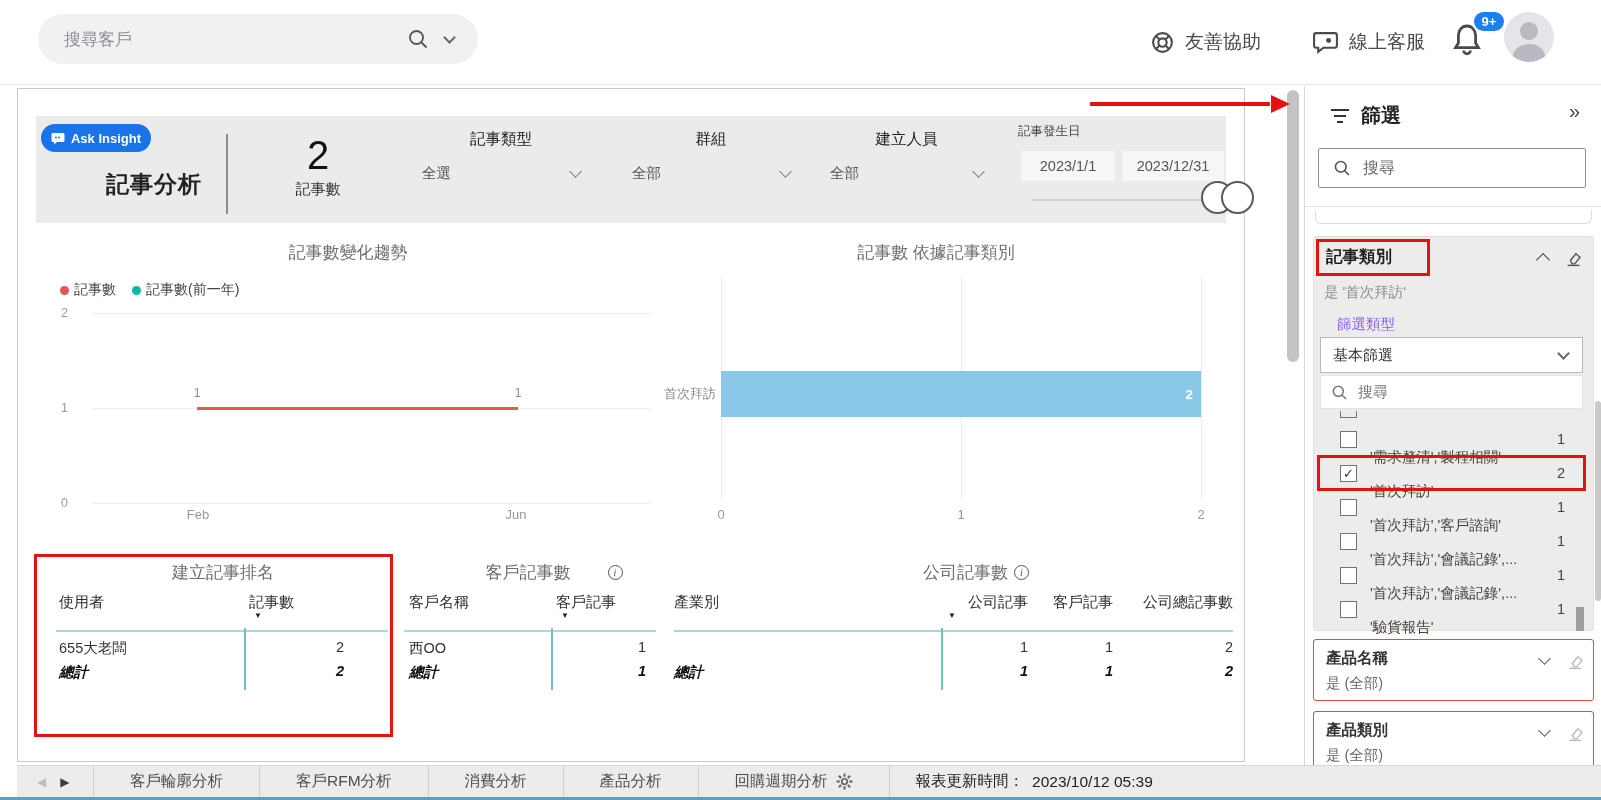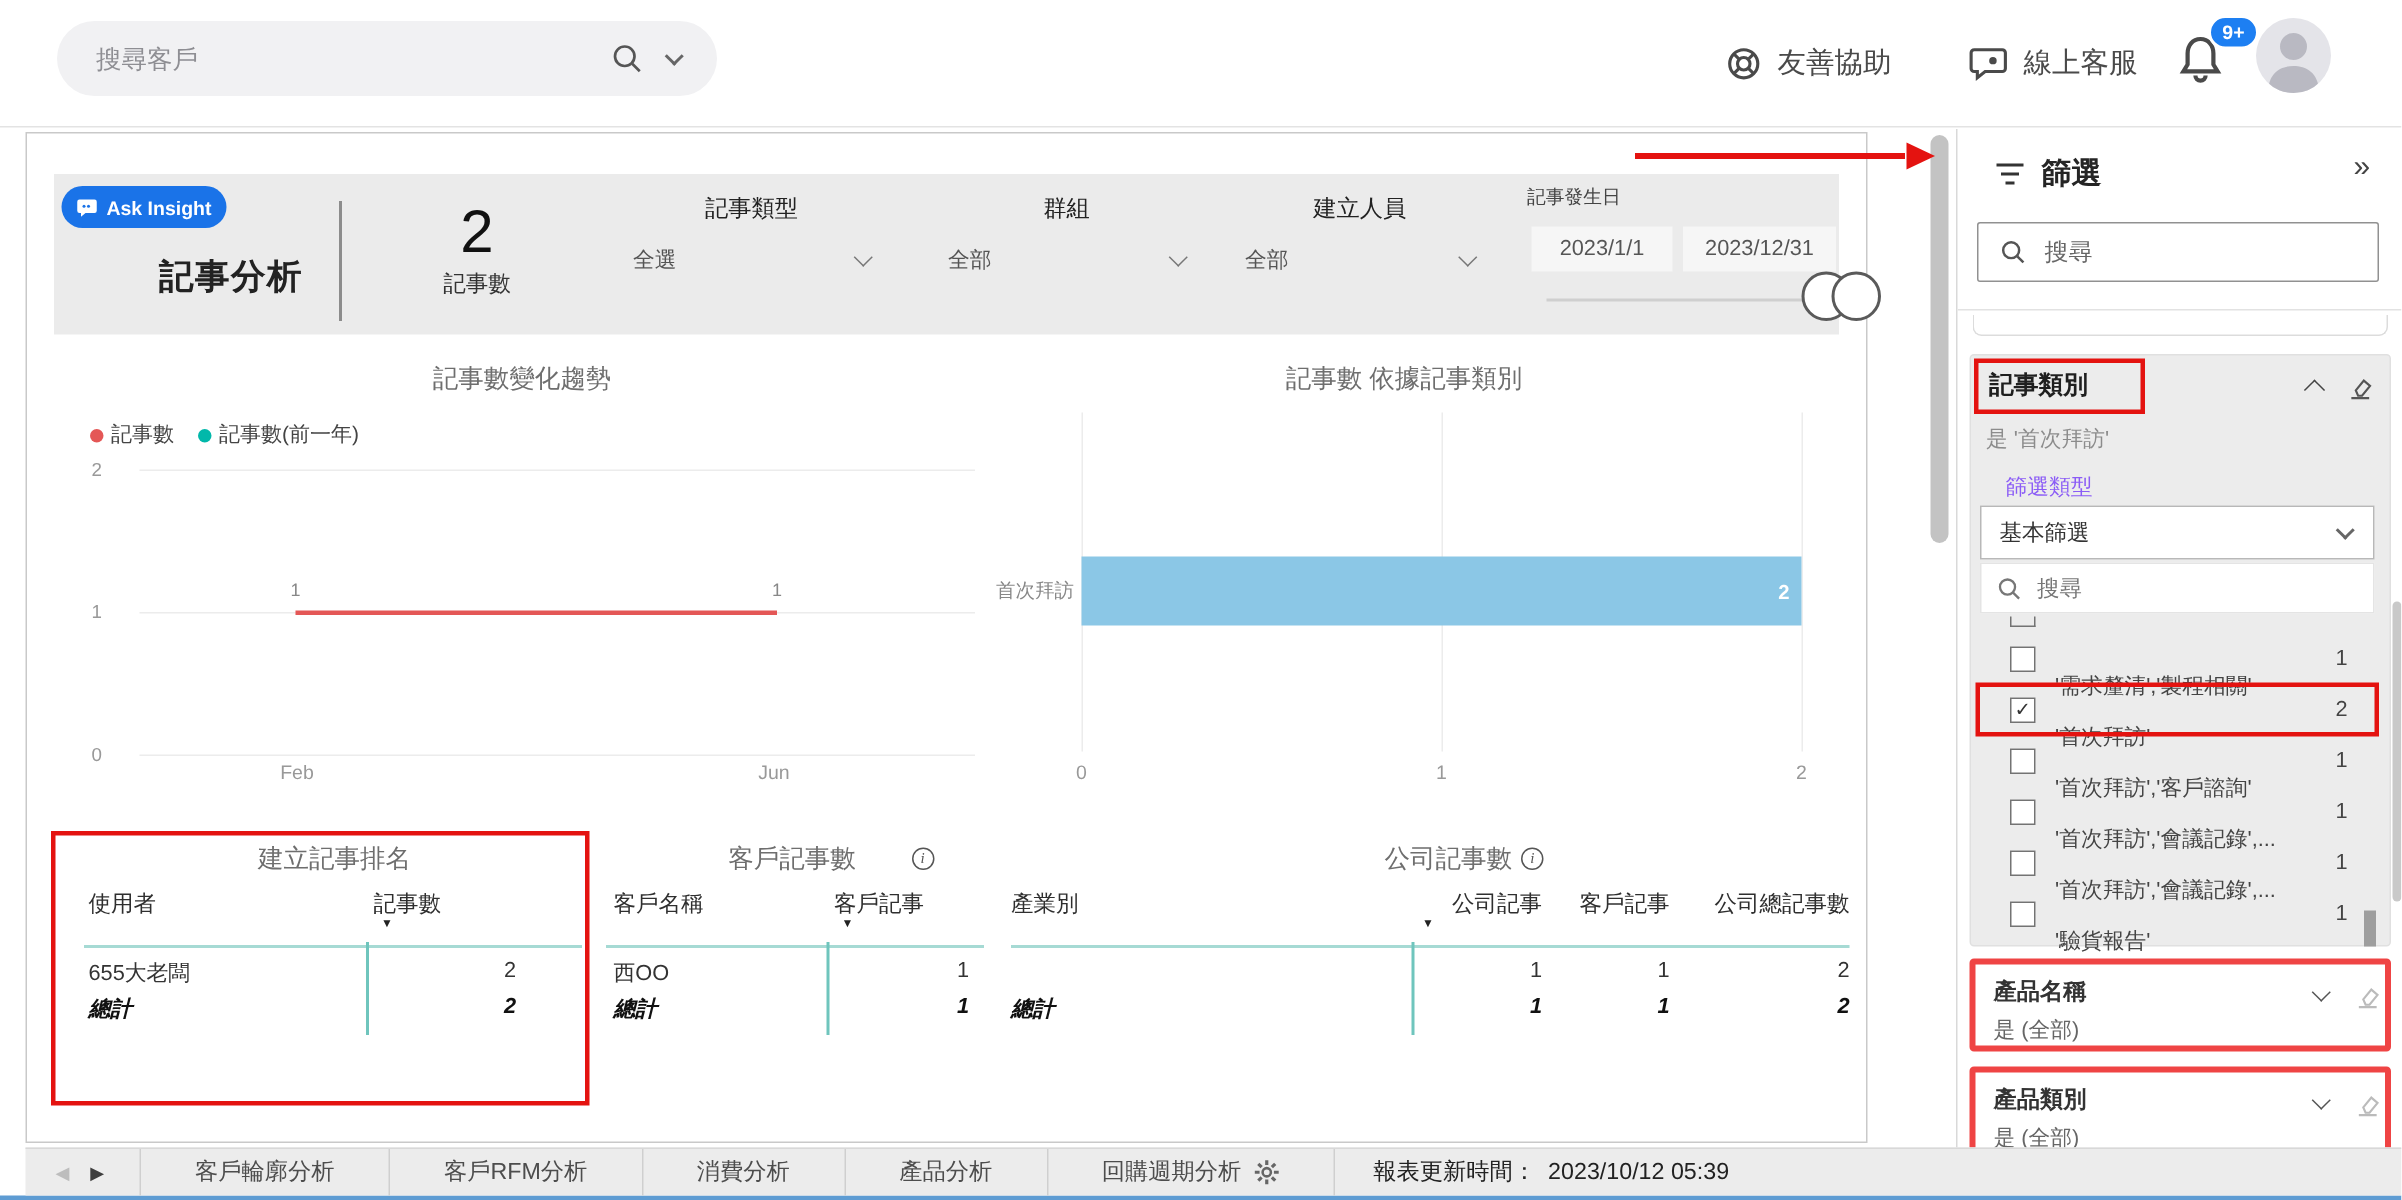--- a/index.html
+++ b/index.html
@@ -92,21 +92,21 @@
   .fdrop{position:absolute;left:6px;top:100px;width:263px;height:36px;background:#fff;border:1px solid #b8b8b8;display:flex;align-items:center;justify-content:space-between;padding:0 14px 0 12px;font-size:15px;color:#333;}
   .fsearch2{position:absolute;left:6px;top:138px;width:263px;height:34px;background:#fff;border:1px solid #e4e4e4;display:flex;align-items:center;gap:10px;padding-left:10px;font-size:15px;color:#777;}
   .flist{position:absolute;left:6px;top:174px;width:263px;}
   .cb-sliver{margin:0 0 6px 20px;width:17px;height:7px;border:1.5px solid #737373;border-top:none;}
   .fitem{display:flex;align-items:center;height:30px;margin-bottom:4px;padding:0 18px 0 20px;position:relative;}
   .cb{width:17px;height:17px;border:1.5px solid #737373;background:#fff;display:flex;align-items:center;justify-content:center;font-size:13px;color:#333;flex:none;}
   .flabel{flex:1;margin-left:13px;font-size:14.5px;color:#444;white-space:nowrap;overflow:hidden;margin-top:37px;}
   .fcount{font-size:14.5px;color:#444;}
   .fitem-hl{outline:3.5px solid var(--anno);outline-offset:0px;}
   .inner-thumb{position:absolute;right:9px;top:370px;width:8px;height:24px;background:#9e9e9e;}
-  .wcard{position:absolute;left:8px;width:281px;height:62px;background:#fff;border:4px solid #ef4444;border-radius:3px;}
+  .wcard{position:absolute;left:8px;width:281px;height:62px;background:#fff;border:1px solid #ef4444;border-radius:3px;}
   .wcard .wtitle{position:absolute;left:12px;top:8px;font-size:15.5px;font-weight:600;color:#333;}
   .caret-down{position:absolute;width:9px;height:9px;border-right:1.8px solid #555;border-bottom:1.8px solid #555;transform:rotate(45deg);}
   .outer-thumb{position:absolute;left:290px;top:315px;width:6px;height:200px;border-radius:3px;background:#c9c9c9;}
 
   
   .bottombar{position:absolute;left:17px;top:765px;width:1584px;height:32px;background:#ececec;border-top:1px solid #d8d8d8;display:flex;align-items:stretch;z-index:20;}
   .nav-arrows{width:76px;display:flex;align-items:center;gap:14px;padding-left:20px;font-size:12px;}
   .tab{display:flex;align-items:center;gap:8px;padding:0 36px;font-size:15.5px;color:#4d4d4d;border-left:1px solid #cfcfcf;white-space:nowrap;}
   .statusbox{display:flex;align-items:center;gap:8px;padding:0 26px;font-size:15.5px;color:#222;border-left:1px solid #cfcfcf;white-space:nowrap;}
   .bottom-blue{position:absolute;left:0;top:797px;width:1601px;height:3px;background:#5e9cd3;}

